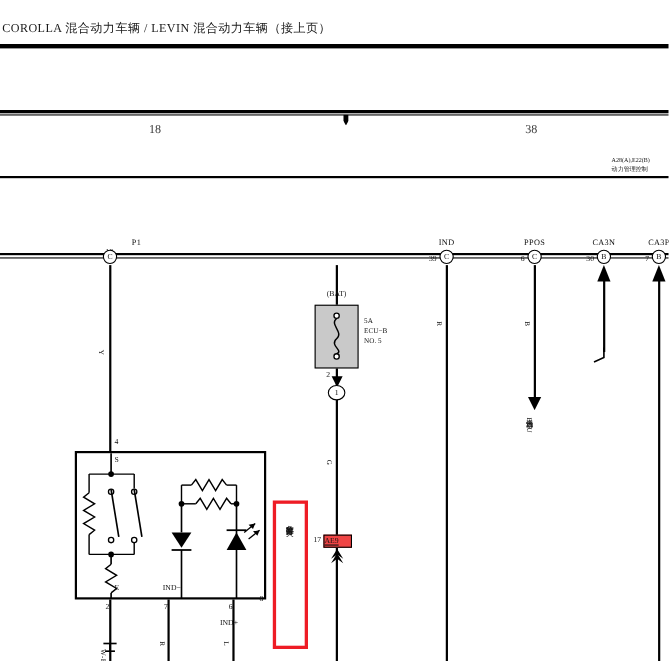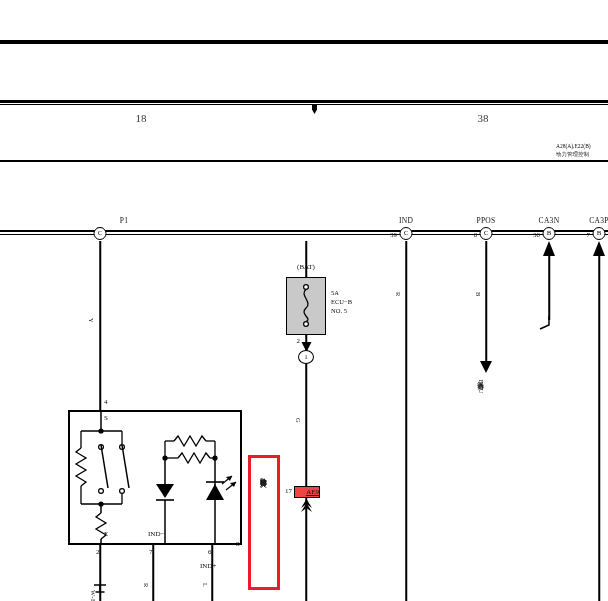--- a/index.html
+++ b/index.html
@@ -214,21 +214,21 @@
 
   
   #ae9-box {
     left: 294px; top: 486px;
     width: 26px; height: 12px;
     border: 1.4px solid #000;
     background: #ef4444;
     box-sizing: border-box;
     font-size: 7px;
     line-height: 10px;
-    text-align: right;
+    text-align: left;
     color: #111;
     text-decoration: underline;
   }
   #ae9-num {
     left: 292px; top: 487px;
     font-size: 7px;
     color: #111;
     transform: translateX(-100%);
   }
 
@@ -244,20 +244,21 @@
     transform: translateX(-50%);
   }
 
   svg { display: block; overflow: visible; }
 </style>
 </head>
 <body>
 
 <div id="page">
 
+  <div class="abs" id="header-title">COROLLA 混合动力车辆 / LEVIN 混合动力车辆（接上页）</div>
   <div class="abs" id="header-rule"></div>
 
   <div class="abs" id="pagenum-rule-top"></div>
   <div class="abs" id="pagenum-rule-thin"></div>
   <div class="abs pagenum" id="pagenum-left">18</div>
   <div class="abs pagenum" id="pagenum-right">38</div>
   <div class="abs" id="page-marker"></div>
 
   <div class="abs" id="module-rule"></div>
   <div class="abs" id="module-label">

